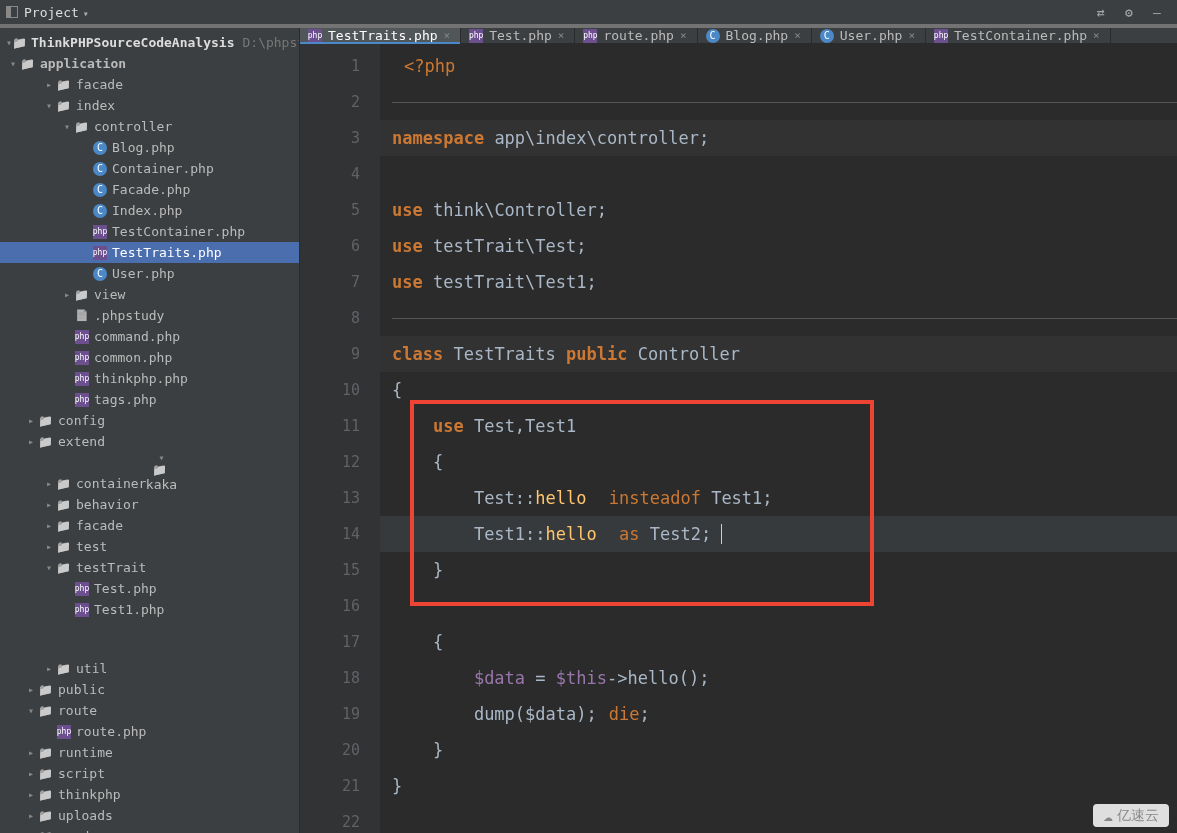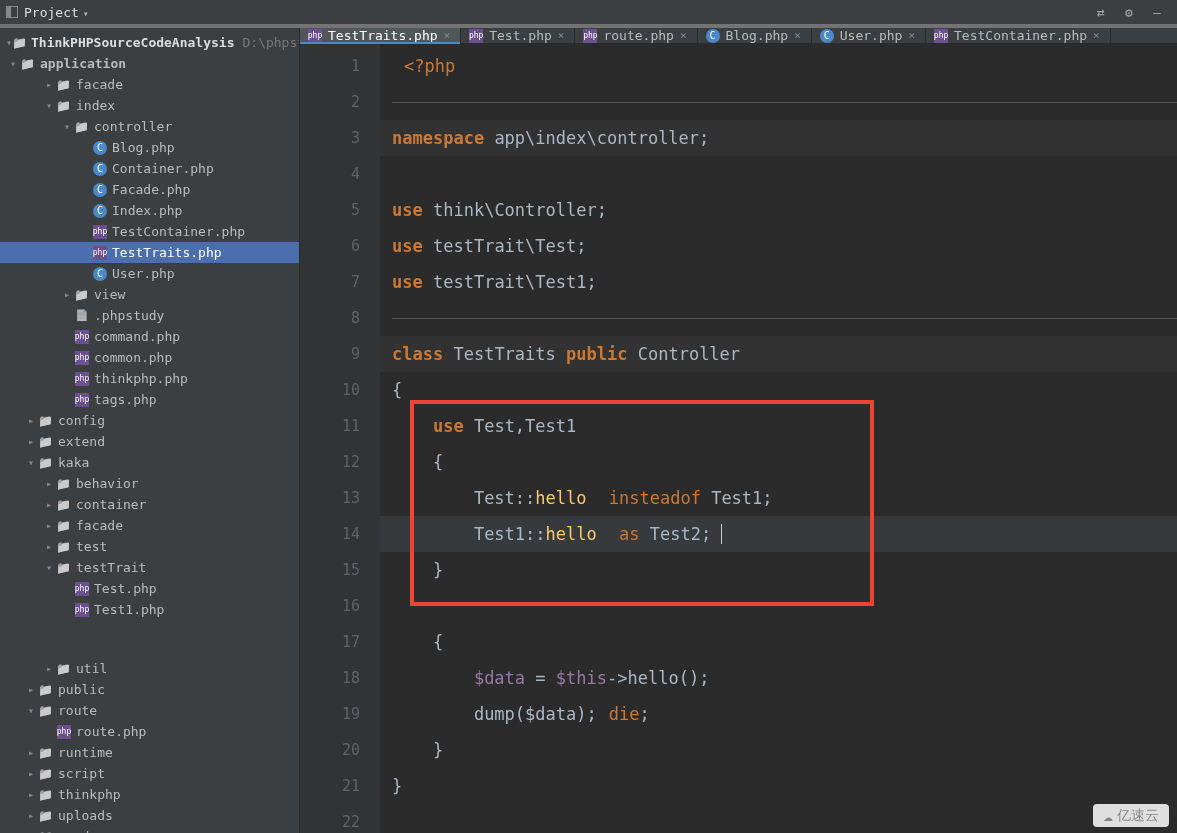--- a/index.html
+++ b/index.html
@@ -189,34 +189,34 @@
         <div class="tree-row" style="padding-left: 24px;">
           <span class="tree-arrow closed"></span>
           <span class="tree-icon folder-icon"></span>
           <span class="tree-label">config</span>
         </div>
         <div class="tree-row" style="padding-left: 24px;">
           <span class="tree-arrow closed"></span>
           <span class="tree-icon folder-icon"></span>
           <span class="tree-label">extend</span>
         </div>
-        <div class="tree-row" style="padding-left: 24px;">
+        <div class="tree-row" style="padding-left: 24px; flex-direction: column;">
           <span class="tree-arrow open"></span>
           <span class="tree-icon folder-icon"></span>
           <span class="tree-label">kaka</span>
         </div>
         <div class="tree-row" style="padding-left: 42px;">
           <span class="tree-arrow closed"></span>
           <span class="tree-icon folder-icon"></span>
+          <span class="tree-label">container</span>
+        </div>
+        <div class="tree-row" style="padding-left: 42px;">
+          <span class="tree-arrow closed"></span>
+          <span class="tree-icon folder-icon"></span>
           <span class="tree-label">behavior</span>
-        </div>
-        <div class="tree-row" style="padding-left: 42px;">
-          <span class="tree-arrow closed"></span>
-          <span class="tree-icon folder-icon"></span>
-          <span class="tree-label">container</span>
         </div>
         <div class="tree-row" style="padding-left: 42px;">
           <span class="tree-arrow closed"></span>
           <span class="tree-icon folder-icon"></span>
           <span class="tree-label">facade</span>
         </div>
         <div class="tree-row" style="padding-left: 42px;">
           <span class="tree-arrow closed"></span>
           <span class="tree-icon folder-icon"></span>
           <span class="tree-label">test</span>

